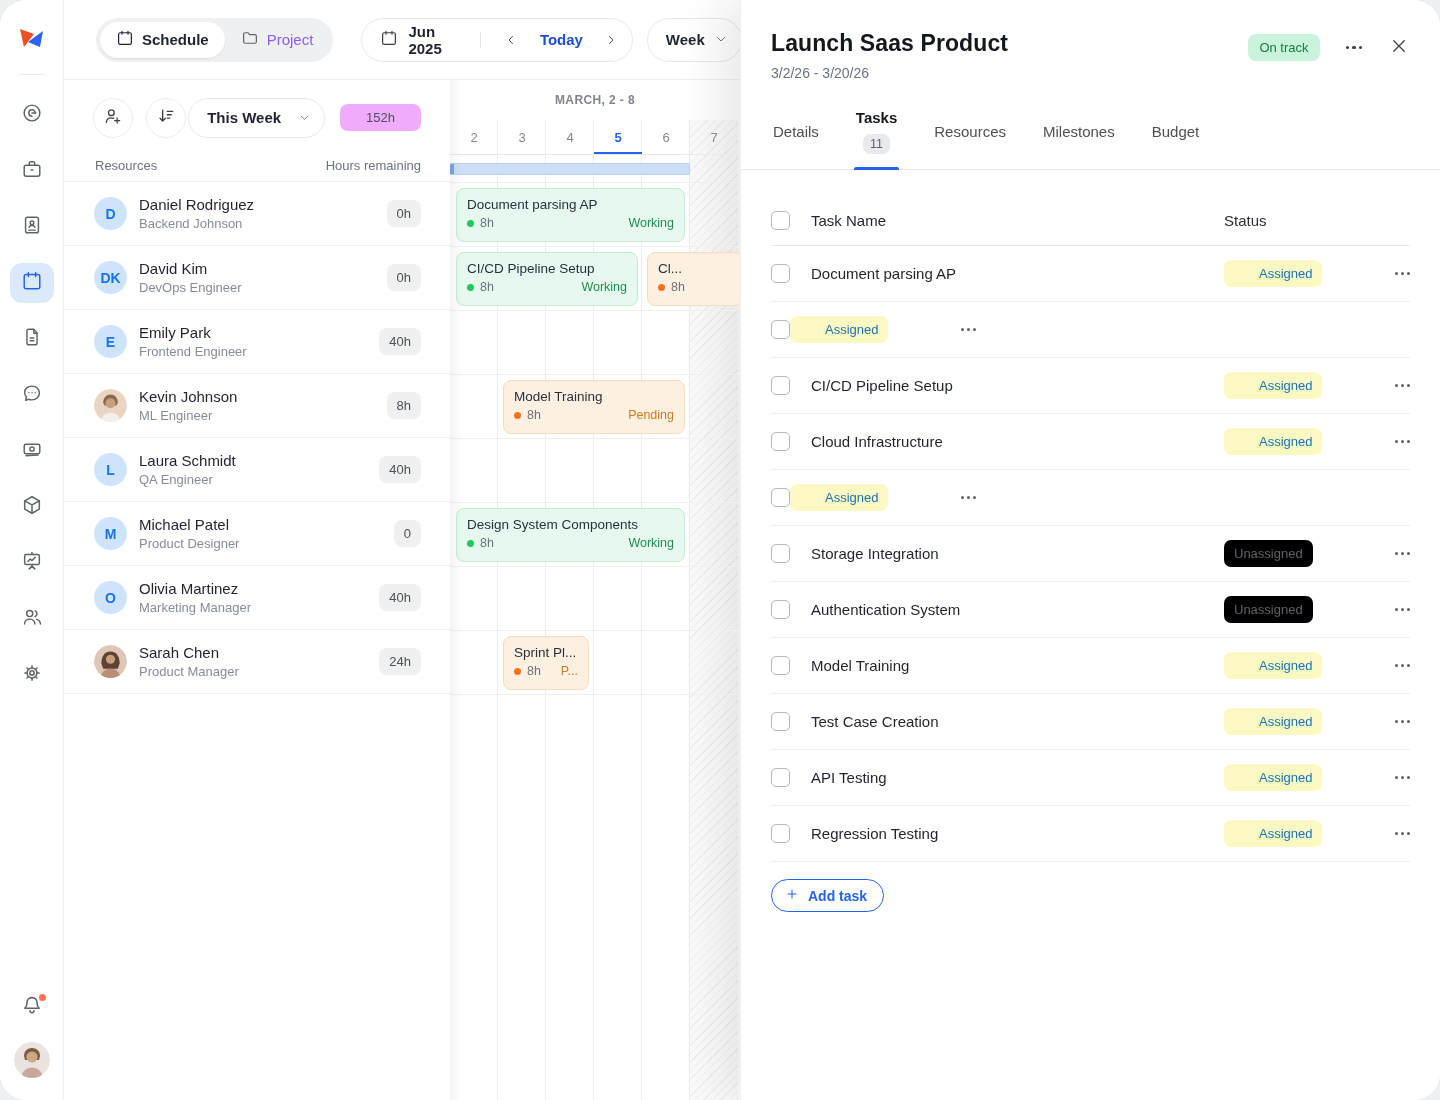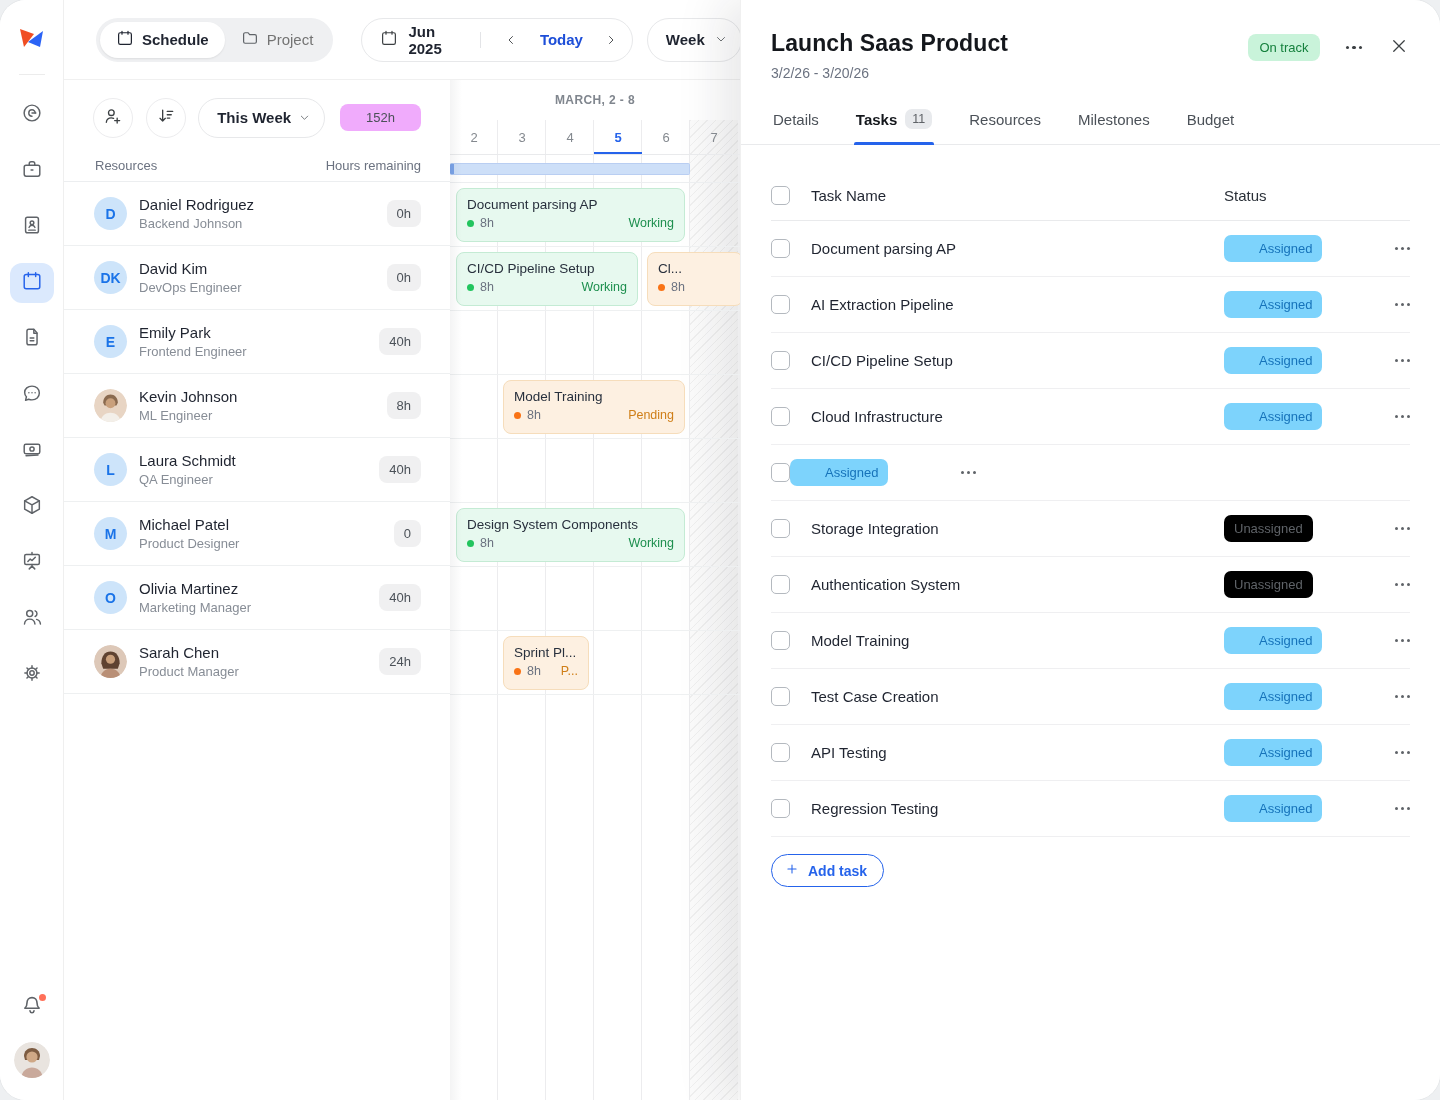--- a/index.html
+++ b/index.html
@@ -18,21 +18,21 @@
   .side-bottom { margin-top:auto; display:flex; flex-direction:column; align-items:center; padding-bottom:22px; }
   .bell-wrap { position:relative; margin-bottom:20px; cursor:pointer; }
   .bell-wrap svg { stroke:#5f6368; fill:none; stroke-width:1.6; stroke-linecap:round; stroke-linejoin:round; }
   .bell-dot { position:absolute; top:-2px; right:-4px; width:11px; height:11px; border-radius:50%; background:#ff7059; border:2px solid #fff; }
   .user-avatar { width:36px; height:36px; border-radius:50%; overflow:hidden; cursor:pointer; }
 
   
   .main { position:absolute; left:64px; top:0; width:676px; height:1100px; background:#fff; }
   .toolbar { height:80px; display:flex; align-items:center; padding-left:32px; border-bottom:1px solid #f0f0f0; }
   .seg { display:flex; align-items:center; background:#eff0f2; border-radius:22px; padding:4px; height:44px; }
-  .seg-btn { display:flex; align-items:center; gap:8px; height:36px; padding:0 16px; border-radius:18px; font-size:15px; color:#737373; cursor:pointer; white-space:nowrap; }
+  .seg-btn { display:flex; align-items:center; gap:8px; height:36px; padding:0 16px; border-radius:18px; font-size:15px; color:#8b5cf6; cursor:pointer; white-space:nowrap; }
   .seg-btn svg { stroke:#5f6368; fill:none; stroke-width:1.6; stroke-linecap:round; stroke-linejoin:round; }
   .seg-btn.active { background:#fff; color:#1f2430; font-weight:700; box-shadow:0 1px 2px rgba(0,0,0,.08); }
   .seg-btn.active svg { stroke:#1f2430; }
   .tb-divider { width:1px; height:18px; background:#dcdee2; margin:0 14px; }
   .pill { display:flex; align-items:center; height:44px; border:1px solid #e7e8ea; border-radius:22px; background:#fff; }
   .date-pill { padding:0 10px 0 18px; gap:10px; }
   .date-pill svg { stroke:#3c4043; fill:none; stroke-width:1.6; stroke-linecap:round; stroke-linejoin:round; }
   .date-pill .month { font-size:15px; font-weight:700; color:#1f2430; margin-right:4px; }
   .inner-div { width:1px; height:16px; background:#e3e4e7; margin:0 10px; }
   .nav-chev { width:28px; height:28px; display:flex; align-items:center; justify-content:center; cursor:pointer; }
@@ -42,21 +42,21 @@
   .week-pill .wk { font-size:15px; font-weight:700; color:#1f2430; }
   .week-pill svg { stroke:#5f6368; fill:none; stroke-width:1.8; stroke-linecap:round; stroke-linejoin:round; }
 
   .workspace { position:relative; display:flex; height:1020px; }
   
   .resources { width:386px; display:flex; flex-direction:column; }
   .res-toolbar { height:75px; display:flex; align-items:center; padding:0 29px; }
   .icon-btn { width:40px; height:40px; border:1px solid #ececee; border-radius:50%; display:flex; align-items:center; justify-content:center; cursor:pointer; background:#fff; }
   .icon-btn + .icon-btn { margin-left:13px; }
   .icon-btn svg { stroke:#3c4043; fill:none; stroke-width:1.6; stroke-linecap:round; stroke-linejoin:round; }
-  .filter-pill { margin-left:auto; display:flex; align-items:center; gap:8px; height:40px; padding:0 14px 0 18px; border:1px solid #e7e8ea; border-radius:20px; cursor:pointer; }
+  .filter-pill { margin-left:auto; display:flex; align-items:center; gap:18px; height:40px; padding:0 14px 0 18px; border:1px solid #e7e8ea; border-radius:20px; cursor:pointer; }
   .filter-pill .fl { font-size:15px; font-weight:700; color:#1f2430; }
   .filter-pill svg { stroke:#5f6368; fill:none; stroke-width:1.8; stroke-linecap:round; stroke-linejoin:round; }
   .total-badge { margin-left:15px; background:#f0abfc; color:#4b5158; font-size:13px; font-weight:400; border-radius:8px; padding:6px 26px; }
   .res-header { height:27px; display:flex; align-items:center; padding:0 29px 6px 31px; border-bottom:1px solid #eceef0; }
   .res-header .rh-left { font-size:13px; color:#6b7280; }
   .res-header .rh-right { margin-left:auto; font-size:13px; color:#6b7280; }
   .res-row { height:64px; display:flex; align-items:center; padding:0 29px 0 30px; border-bottom:1px solid #eef0f1; cursor:pointer; }
   .avatar-initials { width:33px; height:33px; border-radius:50%; background:#cde4fa; color:#1a73e8; font-size:14px; font-weight:700; display:flex; align-items:center; justify-content:center; flex:0 0 33px; }
   .avatar-photo { width:33px; height:33px; border-radius:50%; overflow:hidden; flex:0 0 33px; }
   .res-info { margin-left:12px; min-width:0; }
@@ -98,32 +98,32 @@
   .p-title { font-size:23px; font-weight:700; color:#14171c; letter-spacing:.1px; }
   .p-dates { font-size:14px; color:#6b7280; margin-top:8px; }
   .p-head-right { margin-left:auto; display:flex; align-items:center; gap:24px; padding-top:4px; }
   .ontrack { background:#c9f3da; color:#15803d; font-size:13px; font-weight:500; border-radius:8px; padding:6px 11px; }
   .menu-dots { display:flex; gap:3px; cursor:pointer; padding:6px 2px; }
   .menu-dots i { width:3.5px; height:3.5px; border-radius:50%; background:#3c4043; }
   .close-btn { cursor:pointer; display:flex; padding:2px; }
   .close-btn svg { stroke:#3c4043; stroke-width:1.7; stroke-linecap:round; }
   .p-tabs { display:flex; gap:33px; padding:0 30px; margin-top:24px; border-bottom:1px solid #e9eaec; }
   .p-tab { position:relative; display:flex; align-items:center; gap:8px; padding:4px 2px 15px; font-size:15px; color:#4b5158; cursor:pointer; }
-  .p-tab.active { color:#14171c; font-weight:700; }
+  .p-tab.active { color:#14171c; font-weight:700;flex-direction:column; }
   .p-tab.active::after { content:""; position:absolute; left:0; right:0; bottom:-1px; height:3px; background:#2563eb; border-radius:2px 2px 0 0; }
   .tab-badge { background:#e8eaed; color:#5f6368; font-size:12.5px; font-weight:400; border-radius:7px; padding:3px 7px; }
 
   .task-table { margin:26px 30px 0; }
   .t-head { display:flex; align-items:center; height:50px; border-bottom:1px solid #e9eaec; font-size:15px; font-weight:500; color:#2a3038; }
   .t-row { display:flex; align-items:center; height:56px; border-bottom:1px solid #efeff1; }
   .checkbox { width:19px; height:19px; border:1.5px solid #b4b9bf; border-radius:5px; background:#fff; flex:0 0 19px; cursor:pointer; }
   .t-name { flex:1; margin-left:21px; font-size:15px; color:#1f2430; }
   .t-status { width:160px; }
   .status-badge { display:inline-block; font-size:13px; border-radius:7px; padding:6px 10px; }
-  .status-badge.assigned { background:#7dd3fc; color:#1673ba;padding-left:35px; }
+  .status-badge.assigned { background:#fef9c3; color:#1673ba;padding-left:35px; }
   .status-badge.unassigned { background:#000000; color:#5f6368; }
   .t-menu { width:26px; display:flex; justify-content:flex-end; gap:3px; cursor:pointer; }
   .t-menu i { width:3px; height:3px; border-radius:50%; background:#5f6368; }
   .add-task { margin:17px 0 0 30px; display:inline-flex; align-items:center; gap:9px; height:33px; padding:0 16px 0 13px; border:1.5px solid #2563eb; border-radius:17px; background:#fff; color:#2563eb; font-size:14px; font-weight:700; cursor:pointer; }
   .add-task svg { stroke:#2563eb; stroke-width:1.8; stroke-linecap:round; }
 </style>
 </head>
 <body>
 
 <div class="app">
@@ -524,21 +524,20 @@
     <span class="t-status"><span class="status-badge assigned">Assigned</span></span>
     <span class="t-menu">
               <i></i>
               <i></i>
               <i></i>
             </span>
   </div>
 
   <div class="t-row">
     <span class="checkbox"></span>
-    <span class="t-name">AI Extraction Pipeline</span>
     <span class="t-status"><span class="status-badge assigned">Assigned</span></span>
     <span class="t-menu">
               <i></i>
               <i></i>
               <i></i>
             </span>
   </div>
 
   <div class="t-row">
     <span class="checkbox"></span>

